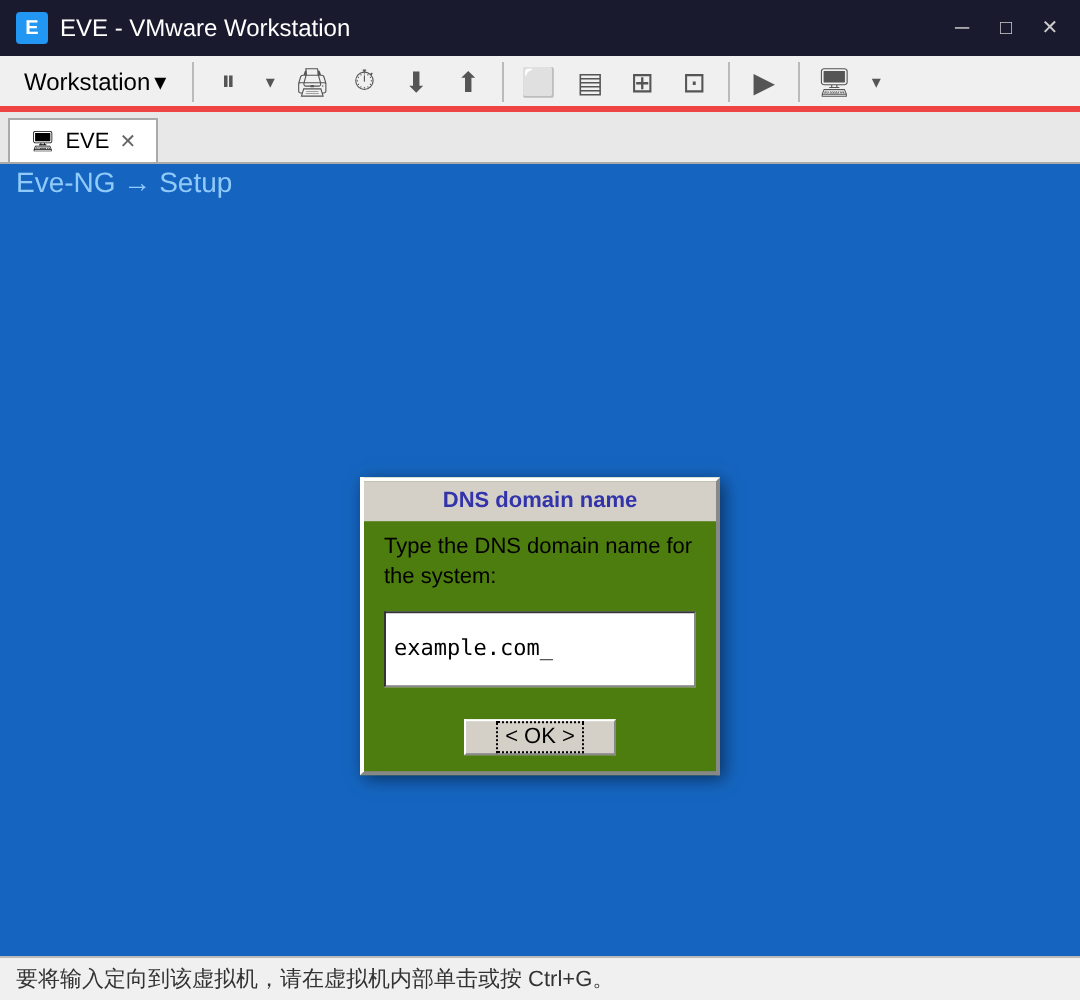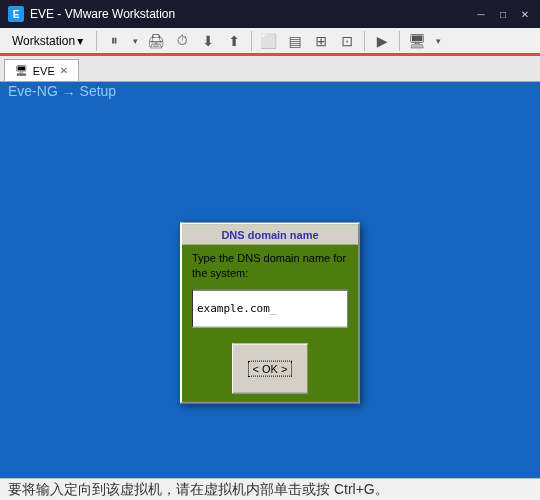--- a/index.html
+++ b/index.html
@@ -193,41 +193,41 @@
     #dialog-footer {
       display: flex;
       justify-content: center;
       padding: 4px 0 8px 0;
     }
     .dialog-btn {
       background: #d4d0c8;
       border: 1px solid #888;
       border-top-color: #fff;
       border-left-color: #fff;
-      padding: 18px 16px;
+      padding: 2px 16px;
       font-size: 11px;
       cursor: pointer;
       color: #000;
       min-width: 50px;
       text-align: center;
     }
     .dialog-btn .btn-focus {
       outline: 1px dotted #000;
       padding: 1px 4px;
     }
 
     
     #status-bar {
       background: #f0f0f0;
       height: 22px;
       border-top: 1px solid #bbb;
       display: flex;
       align-items: center;
       padding: 0 8px;
-      font-size: 14px;
+      font-size: 11px;
       color: #333;
       flex-shrink: 0;
       justify-content: flex-start;
     }
     .status-right {
       display: flex;
       align-items: center;
       gap: 6px;
     }
   </style>

